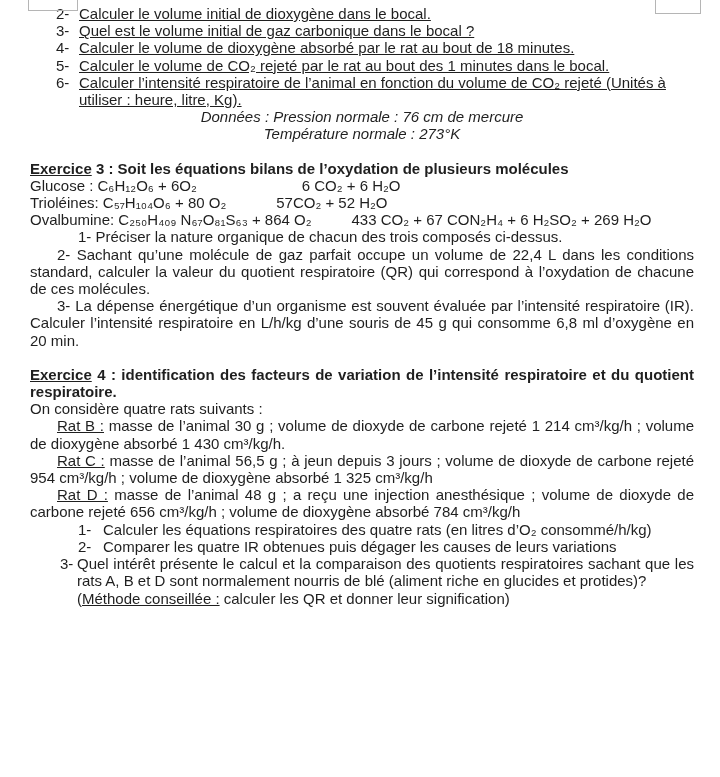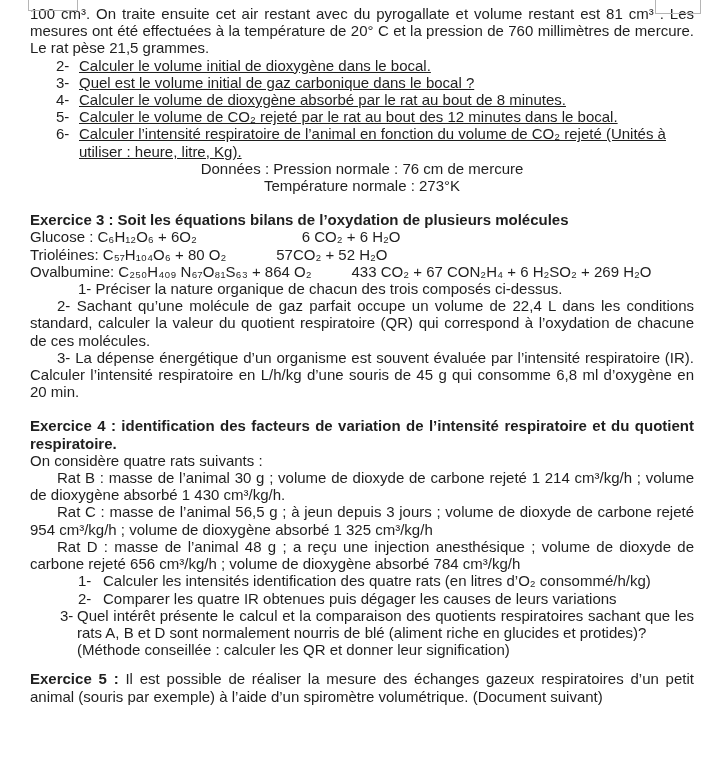--- a/index.html
+++ b/index.html
@@ -19,64 +19,63 @@
     padding:5px 26px 0 30px;
   }
   .corner{
     position:absolute;top:0;
     border:1.5px solid var(--corner);border-top:none;
   }
   #corner-left{left:28px;width:48px;height:10px;}
   #corner-right{left:655px;width:44px;height:13px;}
   p{margin:0;}
   .just{text-align:justify;}
-  .center{text-align:center;}
+  .center{text-align:center;font-style:italic;}
   .ind{text-indent:27px;text-align:justify;}
   .q1{padding-left:48px;}
   .li{display:flex;padding-left:26px;}
   .li .num{flex:0 0 23px;}
   .li .body{flex:1 1 auto;text-decoration:underline;}
   .e4li{display:flex;padding-left:48px;}
   .e4li .num{flex:0 0 25px;}
   .e4li3{display:flex;padding-left:30px;}
   .e4li3 .num{flex:0 0 17px;}
   .e4li3 .body{flex:1 1 auto;text-align:justify;}
   .ex3item1{padding-left:48px;}
   .mt-sec{margin-top:17px;}
   .mt-sec5{margin-top:12px;}
   .b{font-weight:bold;}
-  .u{}
+  .u{text-decoration:underline;}
   .gap{display:inline-block;height:1px;}
 </style>
 </head>
 <body>
 
 <div class="page">
 
   <div id="corner-left" class="corner"></div>
   <div id="corner-right" class="corner"></div>
 
-  <p class="just">100 cm³. On traite ensuite cet air restant avec du pyrogallate et volume restant est 81 cm³ . Les mesures ont été effectuées à la température de 20° C et la pression de 760 millimètres de mercure. Le rat pèse 21,5 grammes.</p>
 
 
   <div class="li">
     <span class="num">2-</span>
     <span class="body">Calculer le volume initial de dioxygène dans le bocal.</span>
   </div>
   <div class="li">
     <span class="num">3-</span>
     <span class="body">Quel est le volume initial de gaz carbonique dans le bocal ?</span>
   </div>
   <div class="li">
     <span class="num">4-</span>
-    <span class="body">Calculer le volume de dioxygène absorbé par le rat au bout de 8 minutes.</span>
+    <span class="body">Calculer le volume de dioxygène absorbé par le rat au bout de 18 minutes.</span>
   </div>
   <div class="li">
     <span class="num">5-</span>
-    <span class="body">Calculer le volume de CO₂ rejeté par le rat au bout des 12 minutes dans le bocal.</span>
+    <span class="body">Calculer le volume de CO₂ rejeté par le rat au bout des 1 minutes dans le bocal.</span>
   </div>
   <div class="li">
     <span class="num">6-</span>
     <span class="body">Calculer l’intensité respiratoire de l’animal en fonction du volume de CO₂ rejeté (Unités à utiliser : heure, litre, Kg).</span>
   </div>
 
   <p class="center">Données : Pression normale : 76 cm de mercure</p>
   <p class="center">Température normale : 273°K</p>
 
   <p class="mt-sec"><span class="b u">Exercice</span><span class="b"> 3 : Soit les équations bilans de l’oxydation de plusieurs molécules</span></p>
@@ -88,26 +87,25 @@
   <p class="ind">3- La dépense énergétique d’un organisme est souvent évaluée par l’intensité respiratoire (IR). Calculer l’intensité respiratoire en L/h/kg d’une souris de 45 g qui consomme 6,8 ml d’oxygène en  20 min.</p>
 
   <p class="just mt-sec"><span class="b u">Exercice</span><span class="b"> 4 : identification des facteurs de variation de l’intensité respiratoire et du quotient respiratoire.</span></p>
   <p>On considère quatre rats suivants :</p>
   <p class="ind"><span class="u">Rat B :</span><span> masse de l’animal 30 g ; volume de dioxyde de carbone rejeté 1 214 cm³/kg/h ; volume de dioxygène absorbé 1 430 cm³/kg/h.</span></p>
   <p class="ind"><span class="u">Rat C :</span><span> masse de l’animal 56,5 g ; à jeun depuis 3 jours ; volume de dioxyde de carbone rejeté 954 cm³/kg/h ; volume de dioxygène absorbé 1 325 cm³/kg/h</span></p>
   <p class="ind"><span class="u">Rat D :</span><span> masse de l’animal 48 g ; a reçu une injection anesthésique ; volume de dioxyde de carbone rejeté 656 cm³/kg/h ; volume de dioxygène absorbé 784 cm³/kg/h</span></p>
 
   <div class="e4li">
     <span class="num">1-</span>
-    <span class="body">Calculer les intensités identification des quatre rats (en litres d’O₂ consommé/h/kg)</span>
+    <span class="body">Calculer les équations respiratoires des quatre rats (en litres d’O₂ consommé/h/kg)</span>
   </div>
   <div class="e4li">
     <span class="num">2-</span>
     <span class="body">Comparer les quatre IR obtenues puis dégager les causes de leurs variations</span>
   </div>
   <div class="e4li3">
     <span class="num">3-</span>
     <span class="body"><span>Quel intérêt présente le calcul et la comparaison des quotients respiratoires sachant que les rats A, B et D sont normalement nourris de blé (aliment riche en glucides et protides)?</span><br><span>(</span><span class="u">Méthode conseillée :</span><span> calculer  les QR et donner leur signification)</span></span>
   </div>
 
-  <p class="just mt-sec5"><span class="b u">Exercice 5 :</span><span> Il est possible de réaliser la mesure des échanges gazeux respiratoires d’un petit animal (souris par exemple) à l’aide d’un spiromètre volumétrique. (Document suivant)</span></p>
 
 </div>
 
 </body></html>

